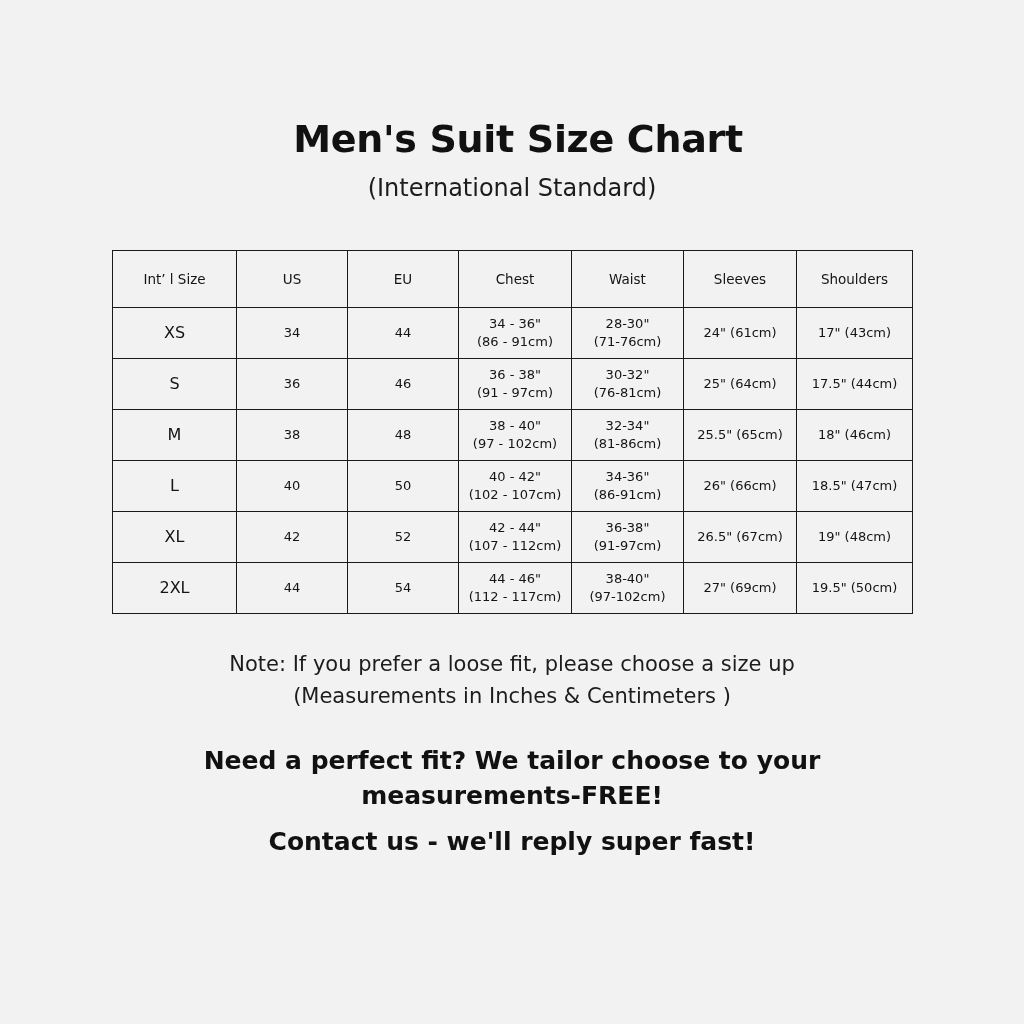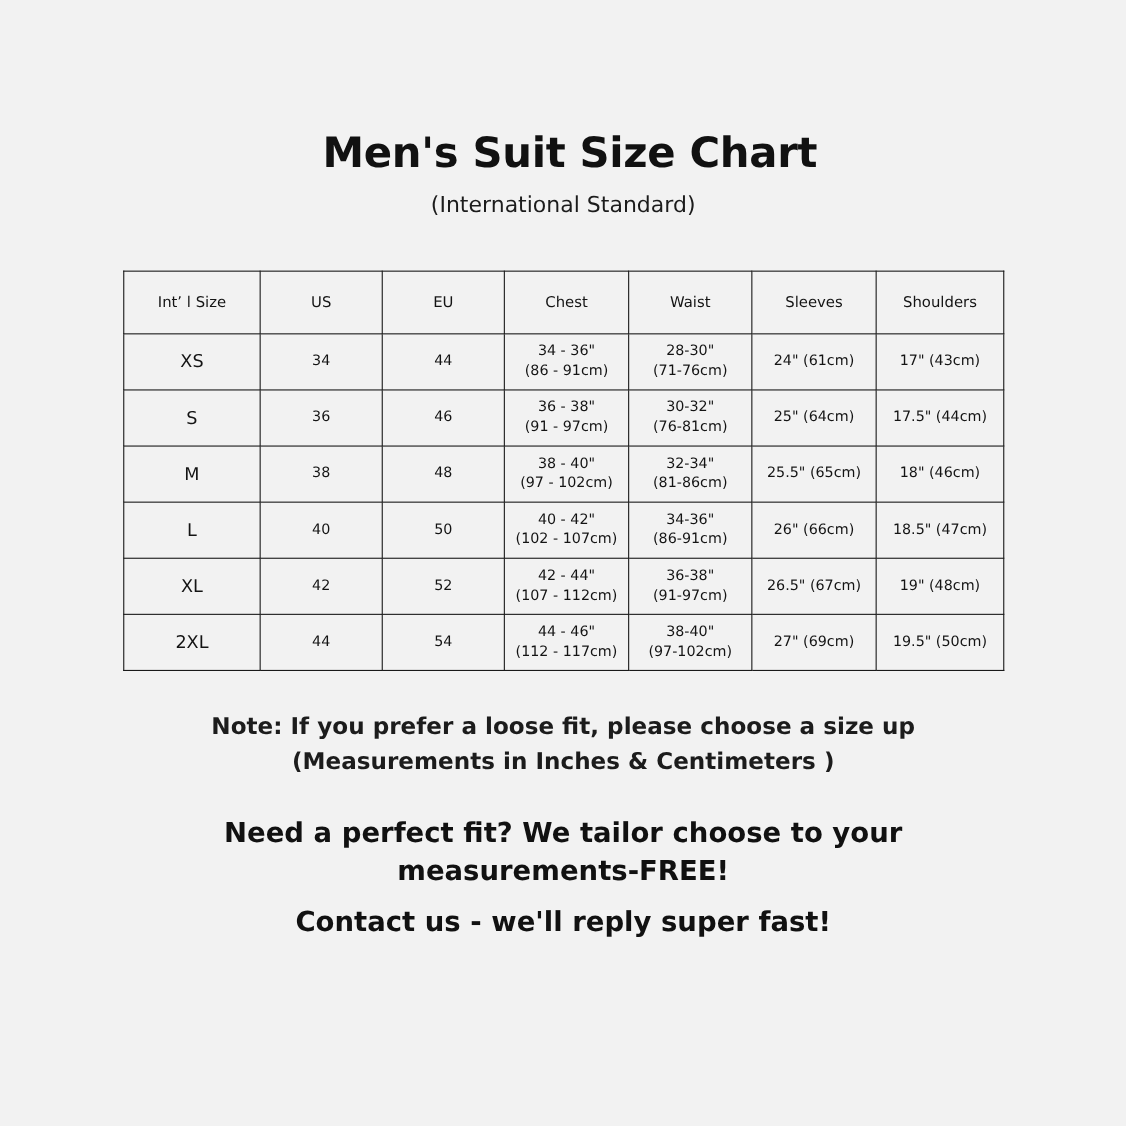--- a/index.html
+++ b/index.html
@@ -26,21 +26,21 @@
     font-size: 38px;
     font-weight: 700;
     letter-spacing: -0.3px;
     margin-top: 118px;
     line-height: 1.15;
     text-align: center;
     color: #111;
     margin-left: 12px;
   }
   .subtitle {
-    font-size: 20px;
+    font-size: 24px;
     font-weight: 400;
     margin-top: 12px;
     text-align: center;
     color: #1c1c1c;
   }
   .table-wrap {
     margin-top: 48px;
     width: 800px;
   }
   table.size-table {
@@ -77,21 +77,21 @@
   .col-eu   { width: 111px; }
   .col-chest{ width: 113px; }
   .col-waist{ width: 112px; }
   .col-sleeves { width: 113px; }
   .col-shoulders { width: 116px; }
   .two-line span { display: block; }
   .note {
     margin-top: 34px;
     text-align: center;
     font-size: 21px;
-    font-weight: 700;
+    font-weight: 400;
     line-height: 1.55;
     color: #1c1c1c;
   }
   .cta {
     margin-top: 30px;
     text-align: center;
     font-size: 25px;
     font-weight: 700;
     line-height: 1.42;
     color: #111;

